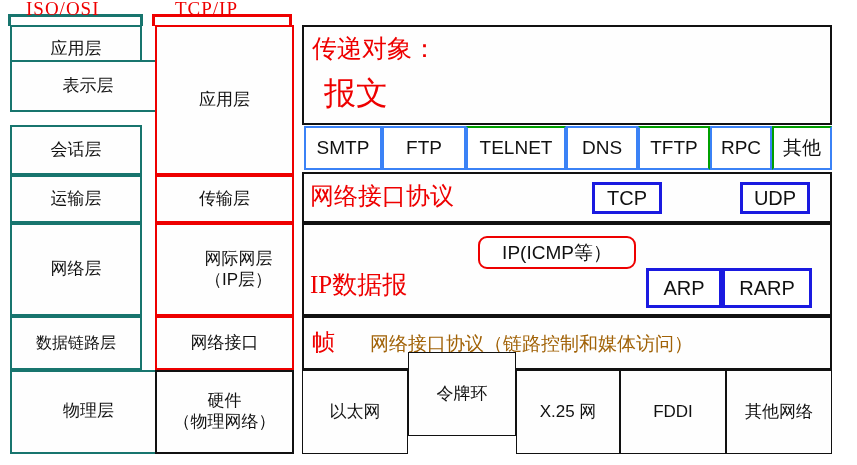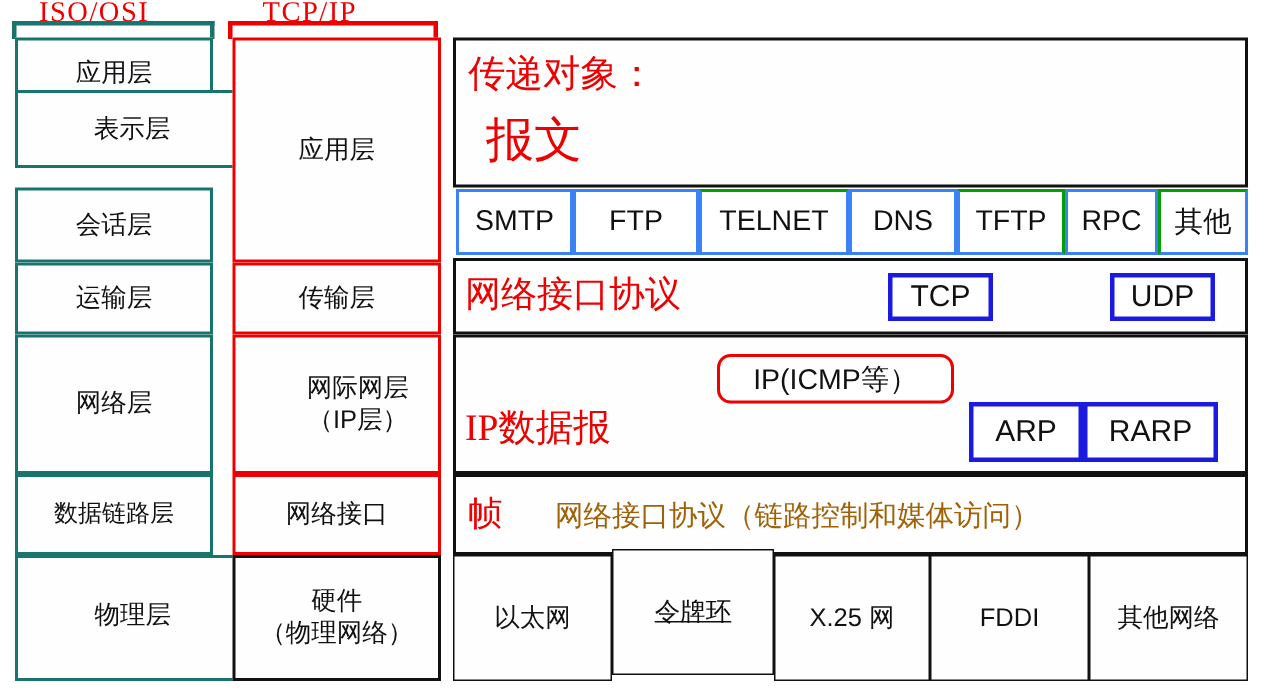--- a/index.html
+++ b/index.html
@@ -220,21 +220,21 @@
     <span>RARP</span>
   </div>
 
   <div class="cell blk" style="left:302px; top:316px; width:530px; height:54px;"></div>
   <div class="redtext" style="left:312px; top:327px; font-size:23px;">帧</div>
   <div class="blacktext" style="left:370px; top:331px; font-size:19px;">网络接口协议（链路控制和媒体访问）</div>
 
   <div class="cell blk-thin" style="left:302px; top:370px; width:106px; height:84px;">
     <span>以太网</span>
   </div>
-  <div class="cell blk-thin" style="left:408px; top:366px; width:108px; height:84px;text-decoration:underline;">
+  <div class="cell blk-thin" style="left:408px; top:352px; width:108px; height:84px;">
     <span>令牌环</span>
   </div>
   <div class="cell blk-thin" style="left:516px; top:370px; width:104px; height:84px;">
     <span>X.25 网</span>
   </div>
   <div class="cell blk-thin" style="left:620px; top:370px; width:106px; height:84px;">
     <span>FDDI</span>
   </div>
   <div class="cell blk-thin" style="left:726px; top:370px; width:106px; height:84px;">
     <span>其他网络</span>

